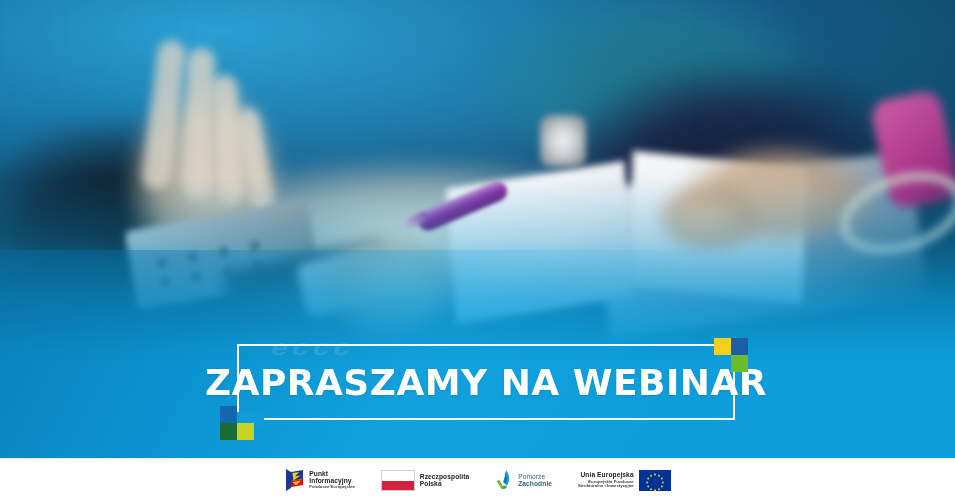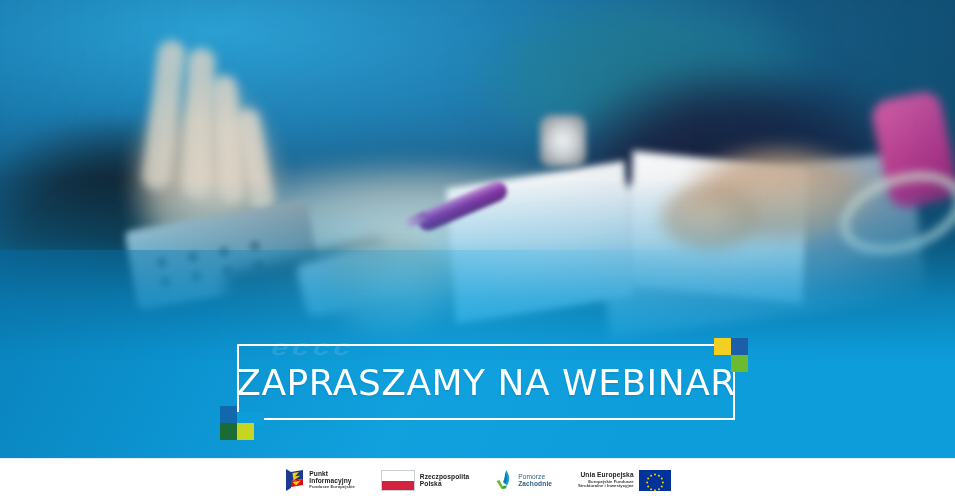--- a/index.html
+++ b/index.html
@@ -289,21 +289,21 @@
 
   .headline {
     position: absolute;
     left: 237px; top: 345px;
     width: 498px; height: 74px;
     display: flex;
     align-items: center;
     justify-content: center;
     color: #ffffff;
     font-family: "DejaVu Sans", sans-serif;
-    font-weight: 400;
+    font-weight: 700;
     font-size: 36px;
     letter-spacing: 0.5px;
     white-space: nowrap;
     text-shadow: 0 1px 2px rgba(0,60,100,0.18);
   }
 
   
   .sq { position: absolute; width: 17px; height: 17px; }
 
   .sq-tr-yellow { left: 714px; top: 338px; }

